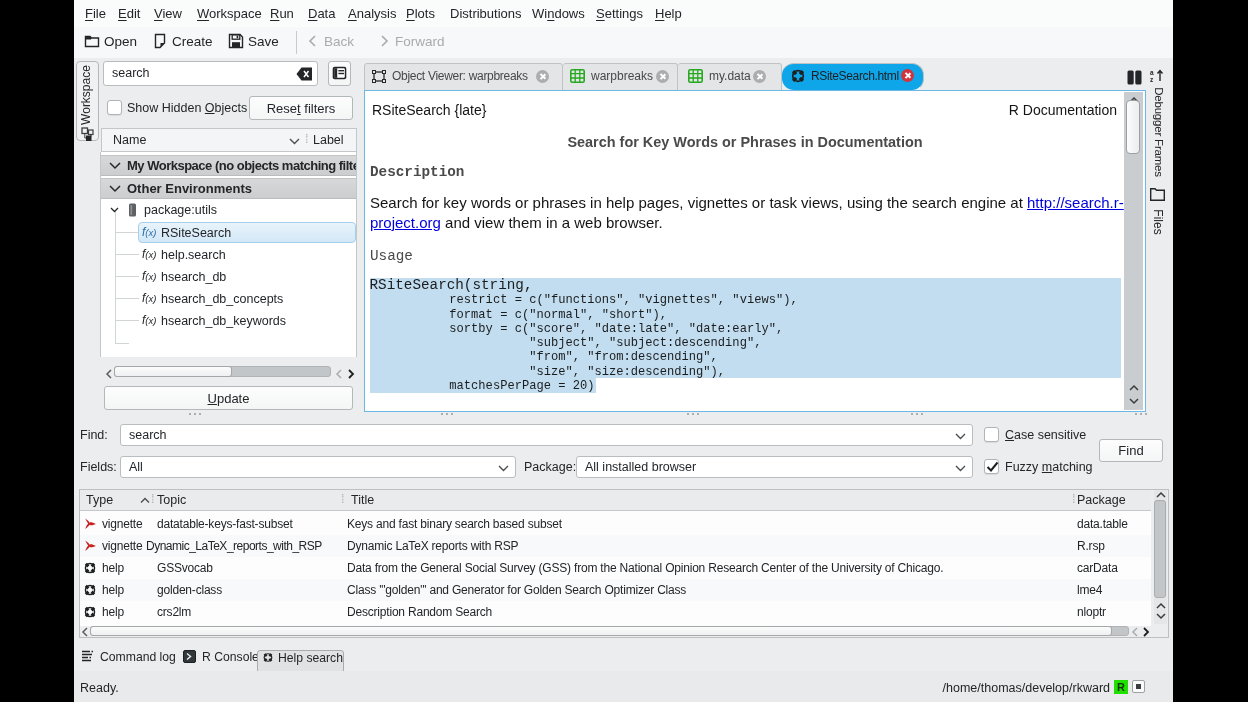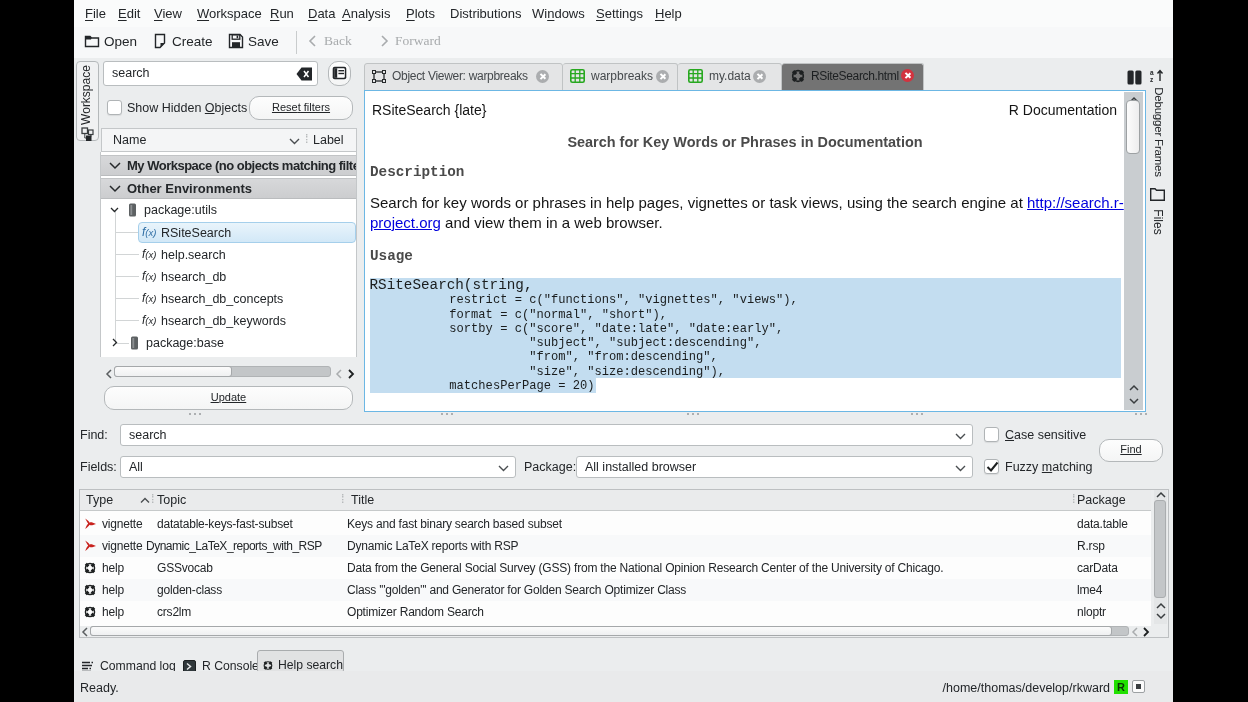--- a/index.html
+++ b/index.html
@@ -5,81 +5,81 @@
 html,body { width:1248px; height:702px; background:#000; overflow:hidden; }
 body { font-family:"Liberation Sans", sans-serif; color:#232629; }
 #win { position:absolute; left:74px; top:0; width:1099px; height:702px; background:#ebedee; overflow:hidden; }
 .abs { position:absolute; }
 
 #menubar { position:absolute; left:0; top:0; width:1099px; height:27px; background:#fafbfb; font-size:13px; }
 #menubar span { position:absolute; top:6px; }
 #menubar u { text-decoration-thickness:1px; text-underline-offset:2px; }
 #toolbar { position:absolute; left:0; top:27px; width:1099px; height:31px; background:#f7f8f9; font-size:13.5px; }
 .tbtn { position:absolute; top:0; height:28px; display:flex; align-items:center; gap:4px; color:#232629; }
-.tbtn.dis { color:#a8abad;font-family:Liberation Serif, serif; }
+.tbtn.dis { color:#a8abad; }
 #tbsep { position:absolute; left:222px; top:4px; width:1px; height:23px; background:#c9cccd; }
 
 #vtabL { position:absolute; left:2px; top:61px; width:23px; height:80px; background:#f0f1f2; border:1px solid #b4b8ba; border-radius:4px; }
 #vtabL .txt { position:absolute; left:-25px; top:22.5px; width:74px; height:20px; transform:rotate(-90deg); font-size:12px; text-align:center; color:#232629; }
 
 .inputbox { background:#fff; border:1px solid #b9bdbf; border-radius:3px; }
 #searchbox { left:29px; top:61px; width:215px; height:25px; font-size:12.5px; }
 #searchbox .t { position:absolute; left:8px; top:4px; }
-.btn { background:linear-gradient(#fdfdfd,#f4f5f5); border:1px solid #b4b8ba; border-radius:10px; font-size:11px; color:#232629;text-decoration:underline; }
+.btn { background:linear-gradient(#fdfdfd,#f4f5f5); border:1px solid #b4b8ba; border-radius:3px; font-size:13px; color:#232629; }
 #attachbtn { left:254px; top:61px; width:23px; height:25px; }
 #resetbtn { left:175px; top:96px; width:104px; height:24px; text-align:center; padding-top:4px; }
 .cb { position:absolute; width:15px; height:15px; background:#fff; border:1px solid #b0b4b6; border-radius:3px; box-shadow:0 1px 1px rgba(0,0,0,.08); }
 #cb1 { left:33px; top:100px; }
 .cblabel { position:absolute; font-size:12.5px; }
 #namehdr { position:absolute; left:27px; top:128px; width:256px; height:24px; background:#f4f5f6; border:1px solid #c4c7c9; border-bottom:1px solid #c4c7c9; font-size:12.5px; }
 #tree { position:absolute; left:26px; top:152px; width:257px; height:205px; background:#fff; border-left:1px solid #c4c7c9; border-right:1px solid #c4c7c9; overflow:hidden; font-size:12.5px; }
 .cat { position:absolute; left:0; width:100%; height:21px; background:linear-gradient(#d7d8da,#cccdcf); border-top:1px solid #c2c4c6; border-bottom:1px solid #babcbe; font-weight:bold; font-size:13px; }
 .cat .tx { position:absolute; left:26px; top:2px; white-space:nowrap; }
 .trow { position:absolute; left:0; width:100%; height:18px; white-space:nowrap; }
 .guides { position:absolute; background:#d2d5d6; }
 
 #updatebtn { left:30px; top:386px; width:249px; height:24px; text-align:center; padding-top:4px; }
 .dtab { position:absolute; top:63px; height:28px; white-space:nowrap; font-size:12px; background:#e4e5e6; border:1px solid #c0c3c4; border-left:none; border-radius:3px 3px 0 0; display:flex; align-items:center; color:#45494c; }
-.dtab.active { background:#737373; border-bottom:1px solid #fcfcfc; color:#1c1f21; }
+.dtab.active { background:#0ea5e9; border-bottom:1px solid #fcfcfc; color:#1c1f21;border-radius:12px; }
 .closec { position:absolute; width:13px; height:13px; border-radius:50%; background:#abadaf; }
 .closec.red { background:#d3333f; }
 .closec:before, .closec:after { content:""; position:absolute; left:6px; top:3px; width:1.6px; height:7px; background:#fff; }
 .closec:before { transform:rotate(45deg); }
 .closec:after { transform:rotate(-45deg); }
 
 #docframe { position:absolute; left:290px; top:90px; width:782px; height:322px; background:#fff; border:1.5px solid #6cb7e4; }
 #docscroll { position:absolute; right:2px; top:1px; width:19px; height:318px; background:#c9cdd0; }
 
 .lab { position:absolute; font-size:12.5px; }
 .combo { position:absolute; background:#fff; border:1px solid #b9bdbf; border-radius:3px; font-size:12.5px; }
 .combo .t { position:absolute; left:8px; top:3px; white-space:nowrap; }
 .carrow { position:absolute; right:6px; top:8px; }
 
 #rtable { position:absolute; left:5px; top:489px; width:1090px; height:149px; background:#ebedee; border:1px solid #bdc0c2; }
 #rthead { position:absolute; left:0; top:0; width:1071px; height:21px; background:#eaebec; border-bottom:1px solid #c6c9ca; font-size:12.5px; }
 .rrow { position:absolute; left:0; width:1071px; overflow:hidden; height:22px; font-size:12px; letter-spacing:-0.2px; white-space:nowrap; }
 
 #btabs { position:absolute; left:0; top:643px; width:1099px; height:28px; font-size:12.2px; }
-.btab { position:absolute; top:7px; height:23px; display:flex; align-items:flex-end; gap:6px; white-space:nowrap; }
+.btab { position:absolute; top:7px; height:23px; display:flex; align-items:flex-start; gap:6px; white-space:nowrap; }
 #statusbar { position:absolute; left:0; top:671px; width:1099px; height:31px; background:#e9eaeb; font-size:12.5px; }
 
 .sthumb { position:absolute; background:#fdfdfd; border:1px solid #9da1a3; border-radius:4px; }
 svg { display:block; }
 .dot3 { position:absolute; width:2px; height:2px; background:#979a9c; box-shadow:5px 0 #979a9c, 10px 0 #979a9c; border-radius:50%; }
 </style></head>
 <body>
 <div id="win">
   <div id="menubar">
     <span style="left:11px"><u>F</u>ile</span>
     <span style="left:44px"><u>E</u>dit</span>
     <span style="left:80px"><u>V</u>iew</span>
     <span style="left:123px"><u>W</u>orkspace</span>
     <span style="left:196px"><u>R</u>un</span>
     <span style="left:234px"><u>D</u>ata</span>
-    <span style="left:268px"><u>A</u>nalysis</span>
+    <span style="left:274px"><u>A</u>nalysis</span>
     <span style="left:332px"><u>P</u>lots</span>
     <span style="left:376px">Distributions</span>
     <span style="left:458px">Wi<u>n</u>dows</span>
     <span style="left:522px"><u>S</u>ettings</span>
     <span style="left:581px"><u>H</u>elp</span>
   </div>
   <div id="toolbar">
     <div class="tbtn" style="left:10px">
       <svg width="16" height="16" viewBox="0 0 16 16">
           <path d="M1.5 13.5 L1.5 3.5 L6 3.5 L7.5 5 L14.5 5 L14.5 13.5 Z" fill="none" stroke="#232629" stroke-width="1.4"></path>
@@ -198,30 +198,20 @@
           <span class="abs" style="left:60px;top:4px">hsearch_db</span>
         </div>
       <div class="trow" style="top:136px">
           <span class="abs" style="left:41px;top:3px;color:#232629;font-style:italic;font-size:12px">f<span style="font-size:9.5px">(x)</span></span>
           <span class="abs" style="left:60px;top:4px">hsearch_db_concepts</span>
         </div>
       <div class="trow" style="top:158px">
           <span class="abs" style="left:41px;top:3px;color:#232629;font-style:italic;font-size:12px">f<span style="font-size:9.5px">(x)</span></span>
           <span class="abs" style="left:60px;top:4px">hsearch_db_keywords</span>
         </div>
-      <div class="trow" style="top:180px">
-        <svg class="abs" style="left:11px;top:6px" width="6" height="9" viewBox="0 0 6 9">
-            <path d="M1 1 L4.5 4.5 L1 8" fill="none" stroke="#26292b" stroke-width="1.3"></path>
-          </svg>
-        <svg class="abs" style="left:28px;top:4px" width="11" height="14" viewBox="0 0 11 14">
-            <rect x="2" y="0.5" width="7" height="13" rx="1.5" fill="#5d6163"></rect>
-            <rect x="3.4" y="2" width="1.8" height="10" fill="#8b8f91"></rect>
-          </svg>
-        <span class="abs" style="left:45px;top:4px">package:base</span>
-      </div>
     </div>
     <div id="lphs">
       <svg class="abs" style="left:31px;top:369px" width="8" height="10" viewBox="0 0 8 10">
           <path d="M6 1 L2 5 L6 9" fill="none" stroke="#5a5e60" stroke-width="1.5"></path>
         </svg>
       <div class="abs" style="left:40px;top:366px;width:217px;height:11px;background:#c3c6c8;border:1px solid #b0b3b5;border-radius:3px"></div>
       <div class="abs" style="left:40px;top:366px;width:118px;height:11px;background:linear-gradient(#fbfbfb,#eff0f1);border:1px solid #a5a8aa;border-radius:3px"></div>
       <svg class="abs" style="left:261px;top:369px" width="8" height="10" viewBox="0 0 8 10">
           <path d="M6 1 L2 5 L6 9" fill="none" stroke="#a9acae" stroke-width="1.5"></path>
         </svg>
@@ -274,21 +264,21 @@
     <svg class="abs" style="left:1053px;top:70px" width="15" height="15" viewBox="0 0 15 15">
         <rect x="0.5" y="0.5" width="6.2" height="14" rx="1.5" fill="#232629"></rect>
         <rect x="8.3" y="0.5" width="6.2" height="14" rx="1.5" fill="#232629"></rect>
       </svg>
     <div id="docframe">
       <div class="abs" style="left:7px;top:11px;font-size:14px;color:#141414">RSiteSearch {late}</div>
       <div class="abs" style="right:28px;top:11px;font-size:14px;color:#141414">R Documentation</div>
       <div class="abs" style="left:5px;top:43px;width:750px;text-align:center;font-family:Liberation Sans, sans-serif;font-weight:bold;font-size:14.45px;color:#4a4a4a">Search for Key Words or Phrases in Documentation</div>
       <div class="abs" style="left:5px;top:73px;font-family:'Liberation Mono',monospace;font-weight:bold;font-size:14.3px;color:#4a4a4a">Description</div>
       <div class="abs" style="left:5px;top:101.5px;width:790px;font-size:15px;line-height:20.4px;color:#141414">Search for key words or phrases in help pages, vignettes or task views, using the search engine at <span style="color:#0000dd;text-decoration:underline">http://search.r-project.org</span> and view them in a web browser.</div>
-      <div class="abs" style="left:5px;top:157px;font-family:'Liberation Mono',monospace;font-weight:bold;font-size:14.3px;color:#4a4a4a">Usage</div>
+      <div class="abs" style="left:5px;top:157px;font-family:'Liberation Mono',monospace;font-weight:normal;font-size:14.3px;color:#4a4a4a">Usage</div>
       <div class="abs" style="left:5px;top:186.5px;width:751px;height:100.5px;background:#c3ddf0"></div>
       <div class="abs" style="left:5px;top:287px;width:226px;height:14.5px;background:#c3ddf0"></div>
       <pre class="abs" style="left:4.5px;top:187px;font-family:'Liberation Mono',monospace;font-size:12.1px;line-height:14.3px;color:#1a1d1e"><span style="font-size:14.3px">RSiteSearch(string,</span>
            restrict = c("functions", "vignettes", "views"),
            format = c("normal", "short"),
            sortby = c("score", "date:late", "date:early",
                       "subject", "subject:descending",
                       "from", "from:descending",
                       "size", "size:descending"),
            matchesPerPage = 20)</pre>
@@ -407,21 +397,21 @@
         <span class="abs" style="left:267px;top:4px">Class '"golden"' and Generator for Golden Search Optimizer Class</span>
         <span class="abs" style="left:997px;top:4px">lme4</span>
     </div>
     <div class="rrow" style="top:111px;background:#fdfdfd">
       <svg class="abs" style="left:4px;top:5px" width="12" height="12" viewBox="0 0 14 14">
           <circle cx="7" cy="7" r="5.3" fill="none" stroke="#1d2021" stroke-width="1.7"></circle>
           <path d="M2.1 2.1 L5.1 5.1 M11.9 2.1 L8.9 5.1 M2.1 11.9 L5.1 8.9 M11.9 11.9 L8.9 8.9" stroke="#1d2021" stroke-width="3.4"></path>
         </svg>
       <span class="abs" style="left:22px;top:4px">help</span>
         <span class="abs" style="left:77px;top:4px">crs2lm</span>
-        <span class="abs" style="left:267px;top:4px">Optimizer Random Search</span>
+        <span class="abs" style="left:267px;top:4px">Description Random Search</span>
         <span class="abs" style="left:997px;top:4px">nloptr</span>
     </div>
     <div class="abs" style="left:1074px;top:0;width:13px;height:134px;background:#e4e6e7">
       <svg class="abs" style="left:2px;top:1px" width="10" height="8" viewBox="0 0 10 8">
           <path d="M1 6 L5 2 L9 6" fill="none" stroke="#3a3e40" stroke-width="1.5"></path>
         </svg>
       <div class="abs" style="left:0px;top:10px;width:12px;height:98px;background:#c3c6c8;border:1px solid #aaadaf;border-radius:3px"></div>
       <svg class="abs" style="left:2px;top:112px" width="10" height="8" viewBox="0 0 10 8">
           <path d="M1 6 L5 2 L9 6" fill="none" stroke="#3a3e40" stroke-width="1.5"></path>
         </svg>

